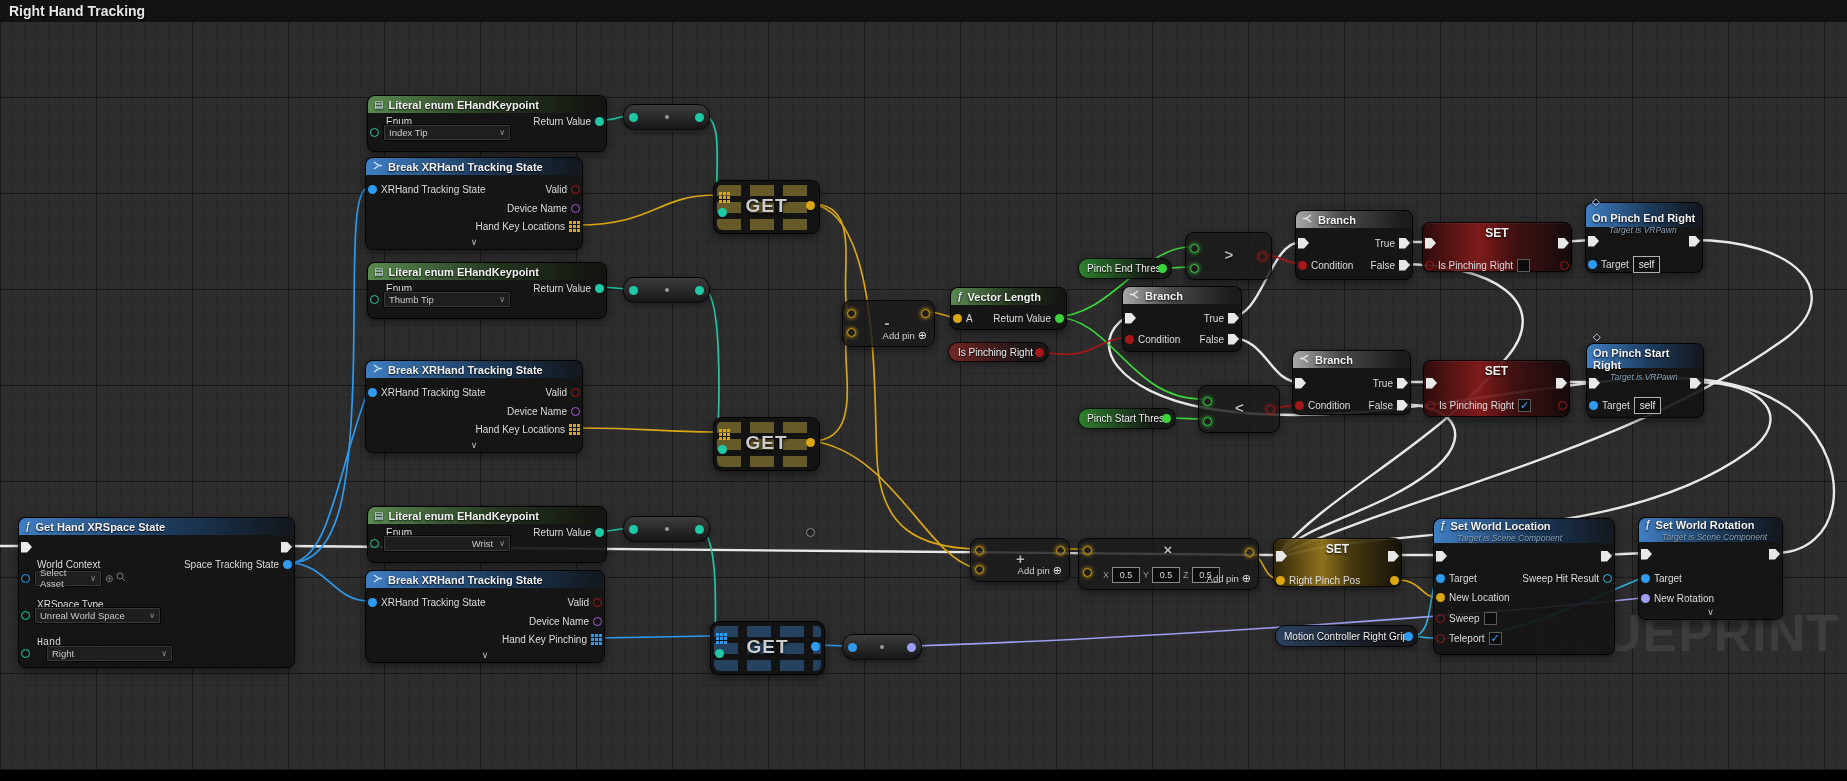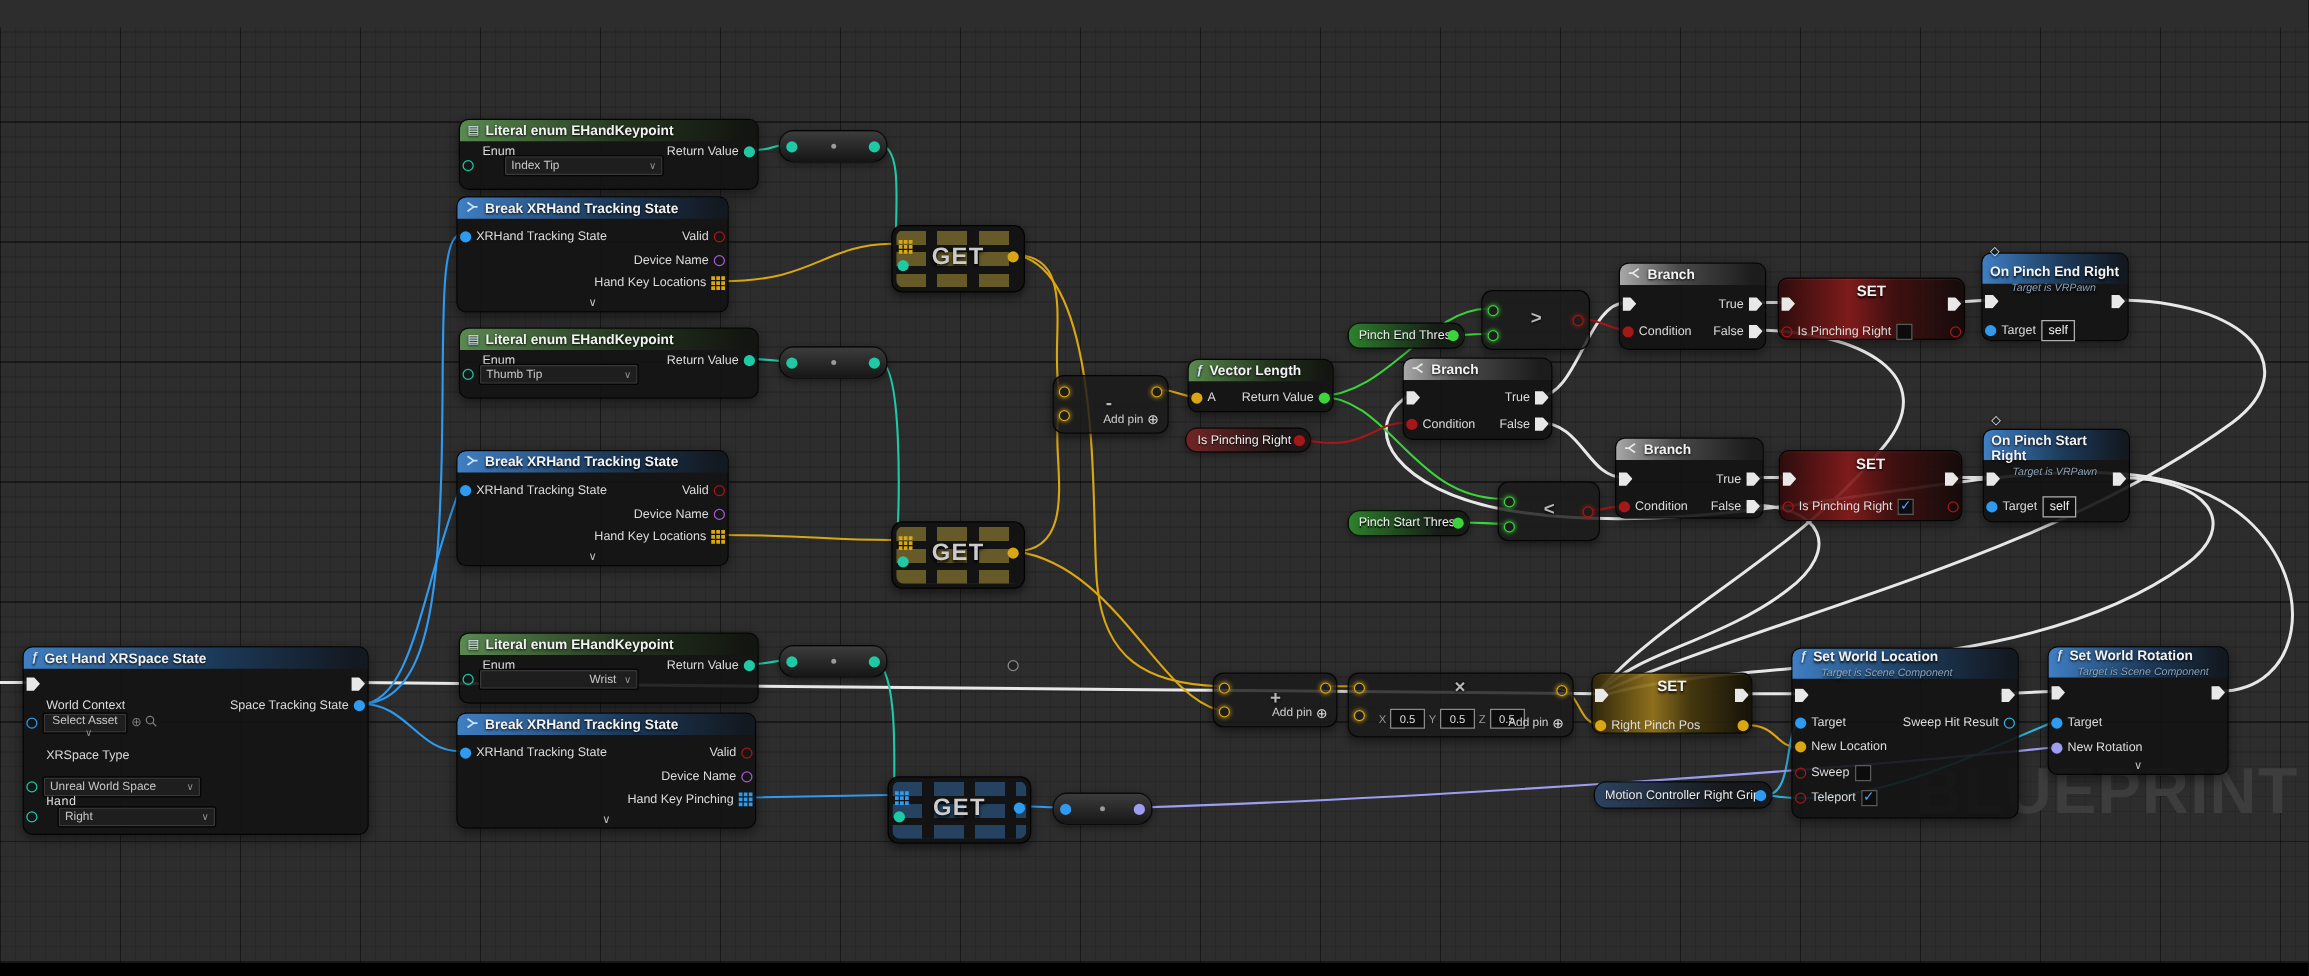--- a/index.html
+++ b/index.html
@@ -151,21 +151,21 @@
             <span class="lbl ind">Enum</span>
           </span>
           <span class="rr">
             <span class="lbl">Return Value</span>
             <span class="pin p-circ" style="background: rgb(31, 201, 165);"></span>
           </span>
         </div>
         <div class="row" style="top: 28px;">
           <span class="rl">
             <span class="pin p-ring" style="border-color: rgb(31, 201, 165);"></span>
-            <span class="drop" style="width: 128px; margin-left: 20px;">
+            <span class="drop" style="width: 128px;">
               <span>Index Tip</span>
               <span class="chev">∨</span>
             </span>
           </span>
           <span class="rr"></span>
         </div>
       </div>
       <div class="node" style="left: 365px; top: 157px; width: 218px; height: 93px;">
         <div class="hdr h-blue">
           <span class="icon"><svg width="11" height="11" viewBox="0 0 11 11">
@@ -435,40 +435,40 @@
           </span>
           <span class="rr">
             <span class="lbl">Space Tracking State</span>
             <span class="pin p-circ" style="background: rgb(46, 155, 240);"></span>
           </span>
         </div>
         <div class="row" style="top: 52px;">
           <span class="rl">
             <span class="pin p-ring" style="border-color: rgb(46, 155, 240);"></span>
             <span class="saicons">
-              <span class="drop" style="width: 68px; flex-direction: column;">
+              <span class="drop" style="width: 68px;">
                 <span>Select Asset</span>
                 <span class="chev">∨</span>
               </span>
               <span>⊕</span>
               <span><svg width="10" height="10" viewBox="0 0 10 10">
                   <circle cx="4" cy="4" r="3" stroke="#7a7a7a" fill="none"></circle>
                   <path d="M6.2,6.2 L9,9" stroke="#7a7a7a"></path>
                 </svg></span>
             </span>
           </span>
           <span class="rr"></span>
         </div>
         <div class="row" style="top: 78px;">
           <span class="rl">
             <span class="lbl ind">XRSpace Type</span>
           </span>
           <span class="rr"></span>
         </div>
-        <div class="row" style="top: 103px;">
+        <div class="row" style="top: 89px;">
           <span class="rl">
             <span class="pin p-ring" style="border-color: rgb(31, 201, 165);"></span>
             <span class="drop" style="width: 127px;">
               <span>Unreal World Space</span>
               <span class="chev">∨</span>
             </span>
           </span>
           <span class="rr"></span>
         </div>
         <div class="row" style="top: 116px; font-family: Liberation Mono, monospace;">
@@ -832,14 +832,15 @@
           <span class="rl">
             <span class="pin p-circ" style="background: rgb(157, 157, 242);"></span>
             <span class="lbl">New Rotation</span>
           </span>
           <span class="rr"></span>
         </div>
         <div class="chevline">∨</div>
       </div>
       <div class="dotnode" style="left: 806px; top: 528px;"></div>
     </div>
+  <div class="titlebar">Right Hand Tracking</div>
   <div class="bottombar"></div>
 </div>
 
 </body></html>

